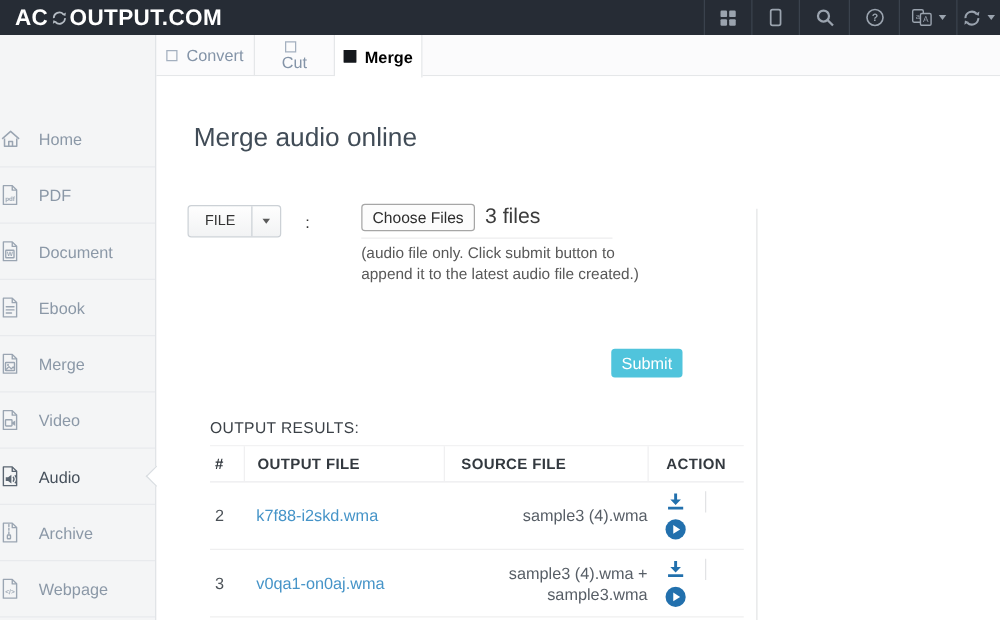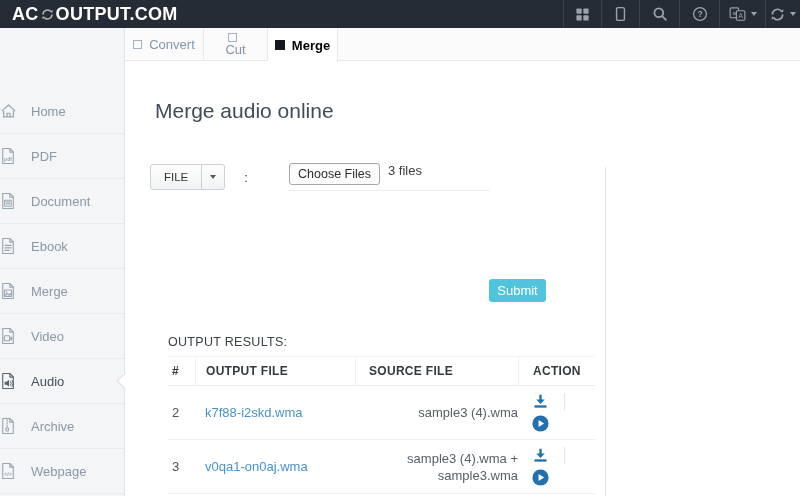--- a/index.html
+++ b/index.html
@@ -54,21 +54,21 @@
   .fs-label { padding:0 13px; font-size:11.5px; color:#333; line-height:24px; }
   .fs-caret { width:23px; border-left:1px solid #ccd1d6; display:flex; align-items:center; justify-content:center; }
   .fs-caret .caret { margin:0; border-top-color:#5a5a5a; }
   .colon { margin-left:5px; font-size:13px; color:#333; }
 
   .choose-zone { position:absolute; left:164px; top:102px; width:201px; height:28px;
     border-bottom:1px solid #ededee; display:flex; align-items:flex-start; }
   .choose-btn { height:22px; padding:0 8px; font-size:12.5px; color:#2e2e2e;
     font-family:"Liberation Sans", sans-serif; background:#fcfcfc;
     border:1px solid #a6a6a6; border-radius:3px; cursor:pointer; }
-  .files-count { margin-left:8px; font-size:13px; color:#3c3c3c; }
+  .files-count { margin-left:8px; font-size:17px; color:#3c3c3c; }
 
   .hint { position:absolute; left:164px; top:133px; width:228px;
     font-size:12.3px; line-height:16.5px; color:#585858; }
 
   .submit-btn { position:absolute; left:364px; top:218px; width:57px; height:23px;
     background:#50c4dc; color:#fff; border:none; border-radius:3px;
     font-size:13px; font-family:"Liberation Sans", sans-serif; cursor:pointer; }
 
   .results-label { position:absolute; left:43px; top:274px; font-size:12.5px;
     color:#3b4147; letter-spacing:.3px; }
@@ -295,20 +295,21 @@
         </span>
     </div>
     <span class="colon">:</span>
   </div>
 
   <div class="choose-zone">
     <button class="choose-btn">Choose Files</button>
     <span class="files-count">3 files</span>
   </div>
 
+  <div class="hint">(audio file only. Click submit button to append it to the latest audio file created.)</div>
 
   <button class="submit-btn">Submit</button>
 
   <div class="results-label">OUTPUT RESULTS:</div>
 
   <div class="table">
     <div class="thead">
       <div class="c-num">#</div>
       <div class="c-out">OUTPUT FILE</div>
       <div class="c-src">SOURCE FILE</div>

